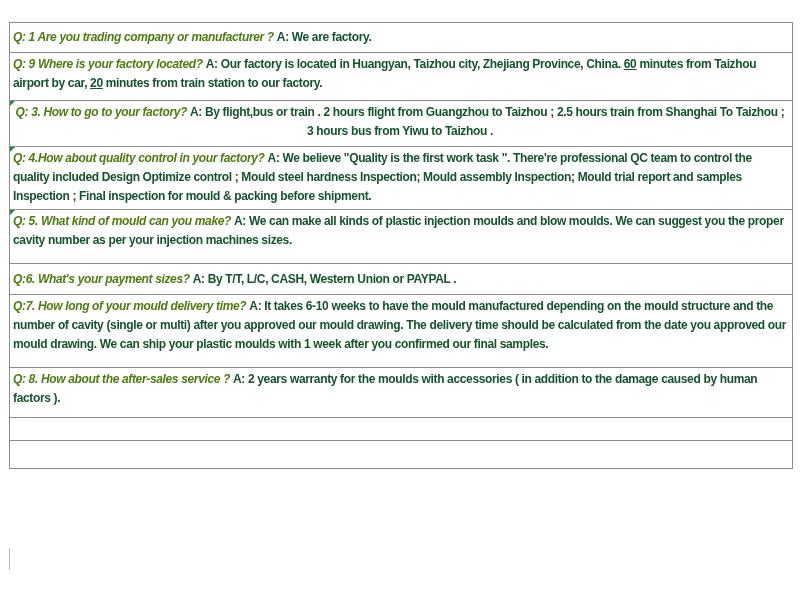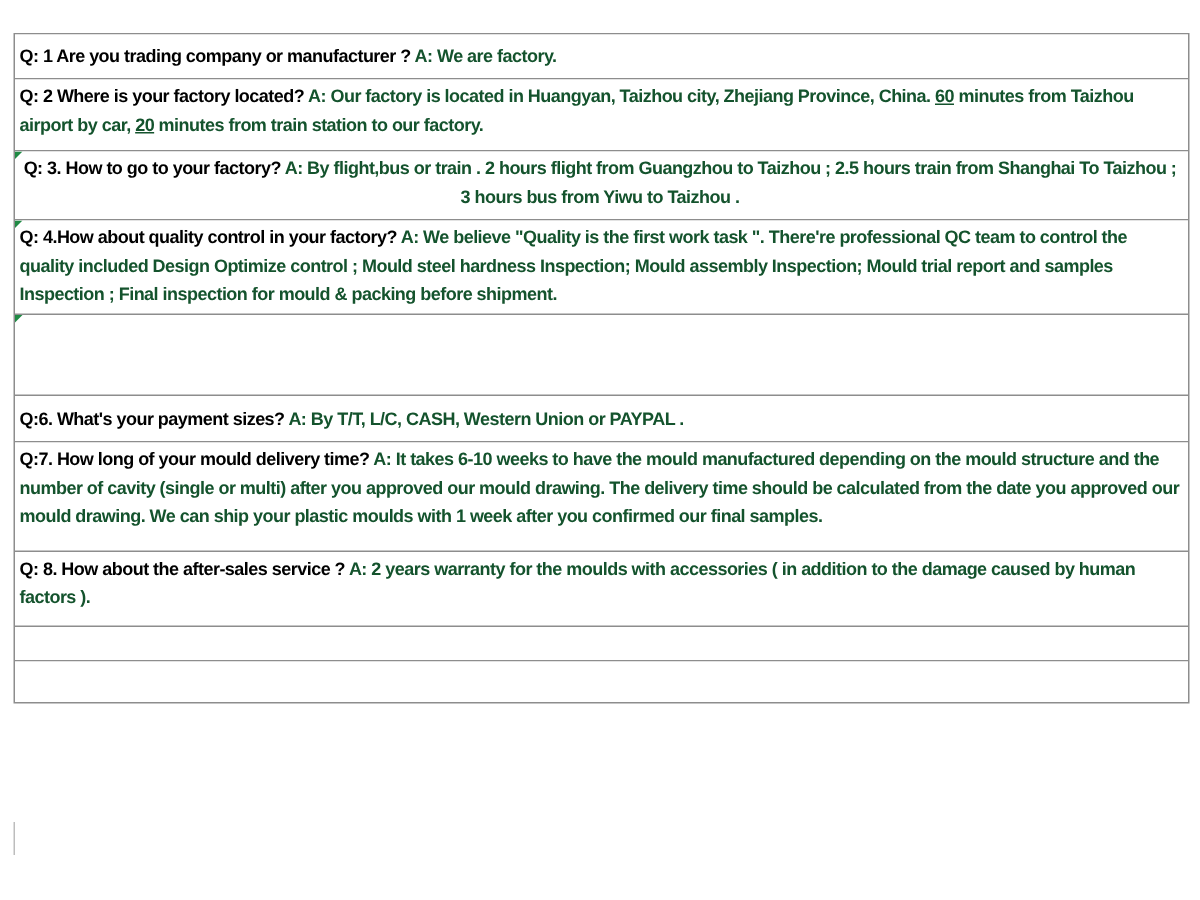--- a/index.html
+++ b/index.html
@@ -21,21 +21,21 @@
   .h-q5{height:54px;}
   .h-q6{height:31px;}
   .h-q7{height:73px;}
   .h-q8{height:50px;}
   .h-ps{height:26px;}
   .h-e1{height:23px;}
   .h-e2{height:27px;}
   .h-thanks{height:26px;}
   
   .txt{margin:0;font-size:12px;font-weight:700;line-height:19px;letter-spacing:-0.35px;}
-  .q{color:#000000;}
+  .q{color:#4d7c0f;font-style:italic;}
   .a{color:#14532d;}
   .u{text-decoration:underline;margin-top:48px;}
   .title-text{font-size:17px;font-weight:700;color:#1c1c1c;letter-spacing:-0.2px;white-space:nowrap;}
   .note-text{font-size:14px;font-weight:700;color:#1c1c1c;letter-spacing:-0.4px;white-space:nowrap;}
   
   .corner{position:absolute;left:0;top:0;width:0;height:0;
           border-top:5px solid #1f8a44;border-right:5px solid transparent;}
   
   .left-tail{position:absolute;left:9px;top:548px;width:1px;height:22px;background:#bdbdbd;}
 </style>
@@ -43,35 +43,36 @@
 <body>
 
 <div class="sheet">
 
 
   <div class="row single h-q1">
     <p class="txt"><span class="q">Q: 1 Are you trading company or manufacturer ? </span><span class="a">A: We are factory.</span></p>
   </div>
 
   <div class="row h-q2">
-    <p class="txt"><span class="q">Q: 2 Where is your factory located? </span><span class="a">A: Our factory is located in Huangyan, Taizhou city, Zhejiang Province, China. </span><span class="a u">60</span><span class="a"> minutes from Taizhou airport by car, </span><span class="a u">20</span><span class="a"> minutes from train station to our factory.</span></p>
+    <p class="txt"><span class="q">Q: 9 Where is your factory located? </span><span class="a">A: Our factory is located in Huangyan, Taizhou city, Zhejiang Province, China. </span><span class="a u">60</span><span class="a"> minutes from Taizhou airport by car, </span><span class="a u">20</span><span class="a"> minutes from train station to our factory.</span></p>
   </div>
 
   <div class="row h-q3">
     <span class="corner"></span>
     <p class="txt"><span class="q">Q: 3. How to go to your factory? </span><span class="a">A: By flight,bus or train . 2 hours flight from Guangzhou to Taizhou ; 2.5 hours train from Shanghai To Taizhou ; 3 hours bus from Yiwu to Taizhou .</span></p>
   </div>
 
   <div class="row h-q4">
     <span class="corner"></span>
     <p class="txt"><span class="q">Q: 4.How about quality control in your factory? </span><span class="a">A: We believe "Quality is the first work task ". There're professional QC team to control the quality included Design Optimize control ;  Mould steel hardness Inspection; Mould assembly Inspection;  Mould trial report and samples Inspection ; Final inspection for mould &amp; packing before shipment.</span></p>
   </div>
 
   <div class="row h-q5">
     <span class="corner"></span>
+    <p class="txt"><span class="q">Q: 5. What kind of mould can you make? </span><span class="a">A:  We can make all kinds of plastic injection moulds and blow moulds. We can suggest you the proper cavity number as per your injection machines sizes.</span></p>
   </div>
 
   <div class="row single h-q6">
     <p class="txt"><span class="q">Q:6. What's your payment sizes? </span><span class="a">A: By T/T, L/C, CASH, Western Union or PAYPAL .</span></p>
   </div>
 
   <div class="row h-q7">
     <p class="txt"><span class="q">Q:7. How long of your mould delivery time? </span><span class="a">A:  It takes 6-10 weeks to have the mould manufactured depending on the mould structure and the number of cavity (single or multi) after you approved our mould drawing. The delivery time should be calculated from the date you approved our mould drawing. We can ship your plastic moulds with 1 week after you confirmed our final samples.</span></p>
   </div>
 

